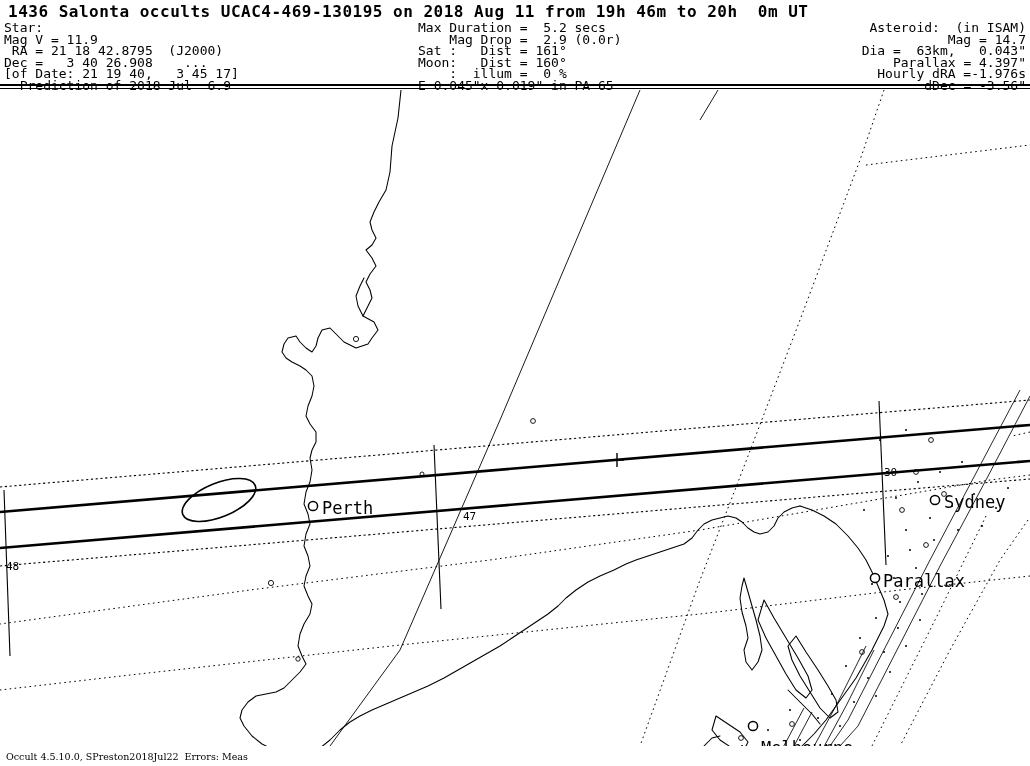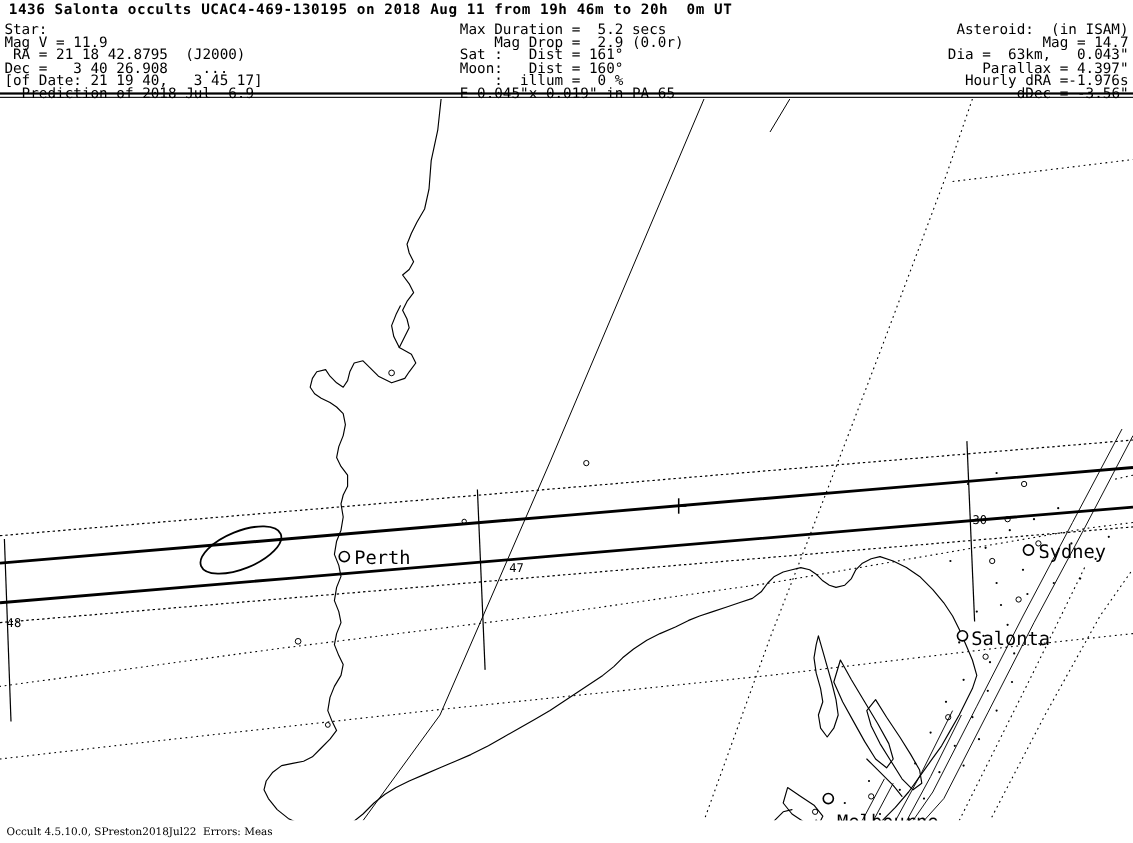--- a/index.html
+++ b/index.html
@@ -3,21 +3,21 @@
 <meta charset="utf-8">
 <title>Occultation Prediction Map</title>
 <style>
   html,body{margin:0;padding:0;background:#ffffff;}
   body{width:1030px;height:766px;overflow:hidden;
        font-family:"DejaVu Sans Mono","Liberation Mono",monospace;color:#000;}
   #page{position:relative;width:1030px;height:766px;background:#fff;}
 
   
   #header{position:absolute;left:0;top:0;width:1030px;height:86px;}
-  #main-title{position:absolute;left:8px;top:2px;font-size:13px;font-weight:bold;
+  #main-title{position:absolute;left:8px;top:2px;font-size:16px;font-weight:bold;
               letter-spacing:.5px;white-space:pre;}
   .hdr-block{position:absolute;font-size:13px;line-height:11.6px;white-space:pre;}
   #blk-star{left:4px;top:22px;}
   #blk-event{left:418px;top:22px;}
   #blk-ast{left:816px;top:22px;text-align:right;width:210px;}
   .hdr-rule{position:absolute;left:0;width:1030px;background:#000;}
   #rule-a{top:84px;height:2px;}
   #rule-b{top:88px;height:1px;}
 
   
@@ -249,21 +249,21 @@
       <g fill="#fff" stroke="#000" stroke-width="1.5">
         <circle cx="313" cy="416" r="4.6"></circle>
         <circle cx="935" cy="410" r="4.6"></circle>
         <circle cx="875" cy="488" r="4.6"></circle>
         <circle cx="753" cy="636" r="4.6"></circle>
       </g>
     </svg>
 
     <div class="maplabel citylabel" style="left:322px;top:408px;position:absolute;">Perth</div>
     <div class="maplabel citylabel" style="left:944px;top:402px;position:absolute;">Sydney</div>
-    <div class="maplabel citylabel" style="left:883px;top:481px;position:absolute;">Salonta</div>
+    <div class="maplabel citylabel" style="left:883px;top:481px;position:absolute;">Parallax</div>
     <div class="maplabel citylabel" style="left:761px;top:648px;position:absolute;">Melbourne</div>
 
     <div class="maplabel" style="left:884px;top:376px;position:absolute;">30</div>
     <div class="maplabel" style="left:438px;top:420px;position:absolute;margin-left:25px;">47</div>
     <div class="maplabel" style="left:6px;top:470px;position:absolute;">48</div>
   </div>
 
   <div id="footer">Occult 4.5.10.0, SPreston2018Jul22  Errors: Meas</div>
 </div>
 

